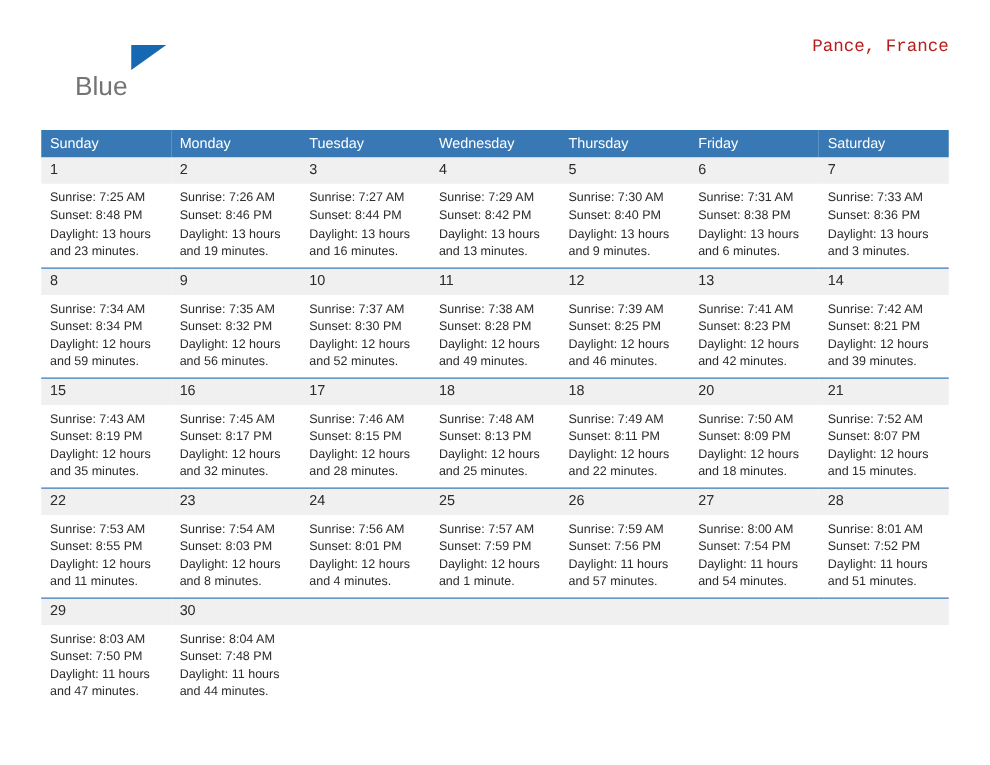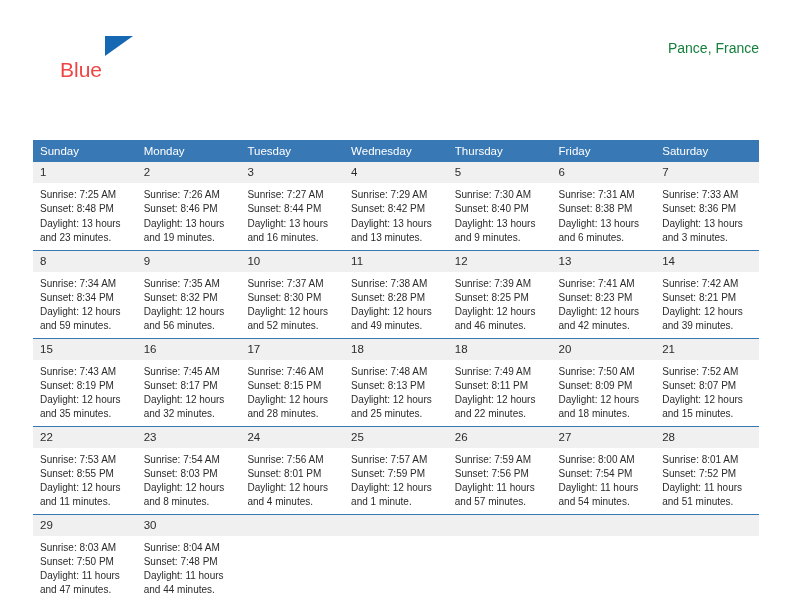--- a/index.html
+++ b/index.html
@@ -52,54 +52,54 @@
     width: 0;
     height: 0;
     border-left: 28px solid #1668b3;
     border-bottom: 20px solid transparent;
   }
   .logo-blue {
     position: absolute;
     left: 27px;
     top: 24px;
     font-size: 21px;
-    color: #ef4444;
+    color: #737373;
     line-height: 26px;
     white-space: nowrap;
   }
 
   .title-block {
     position: absolute;
     right: 0px;
     top: 0px;
     text-align: right;
   }
   .cal-title {
     font-size: 27px;
     color: #2b2b2b;
     line-height: 34px;
     white-space: nowrap;
   }
   .cal-sub {
     font-size: 14px;
-    color: #15803d;
+    color: #b91c1c;
     line-height: 20px;
-    margin-top: 10px;
+    margin-top: 0;
     white-space: nowrap;
+    font-family: Liberation Mono, monospace;
   }
 
   
   .calendar {
     position: absolute;
     left: 33px;
     top: 104px;
     width: 726px;
     border-collapse: collapse;
     table-layout: fixed;
-    margin-top: 36px;
   }
   .calendar th {
     background: #3878b4;
     color: #ffffff;
     font-size: 11.5px;
     font-weight: normal;
     text-align: left;
     padding: 5px 0 5px 7px;
     height: 21px;
     border: none;

